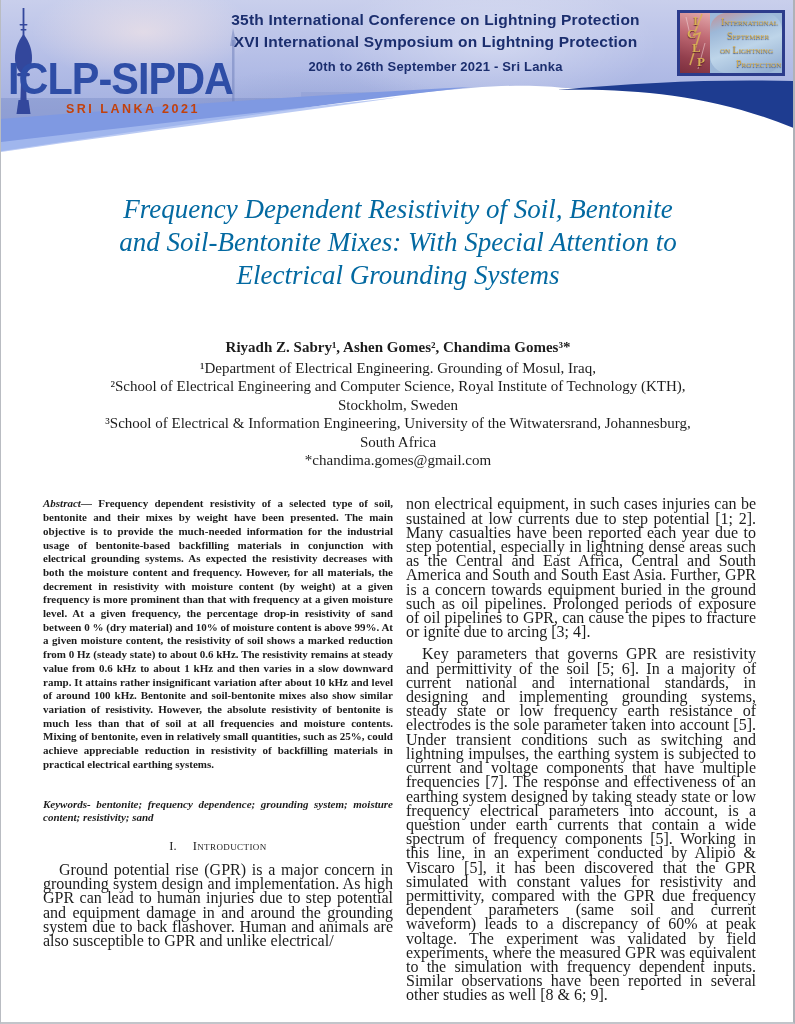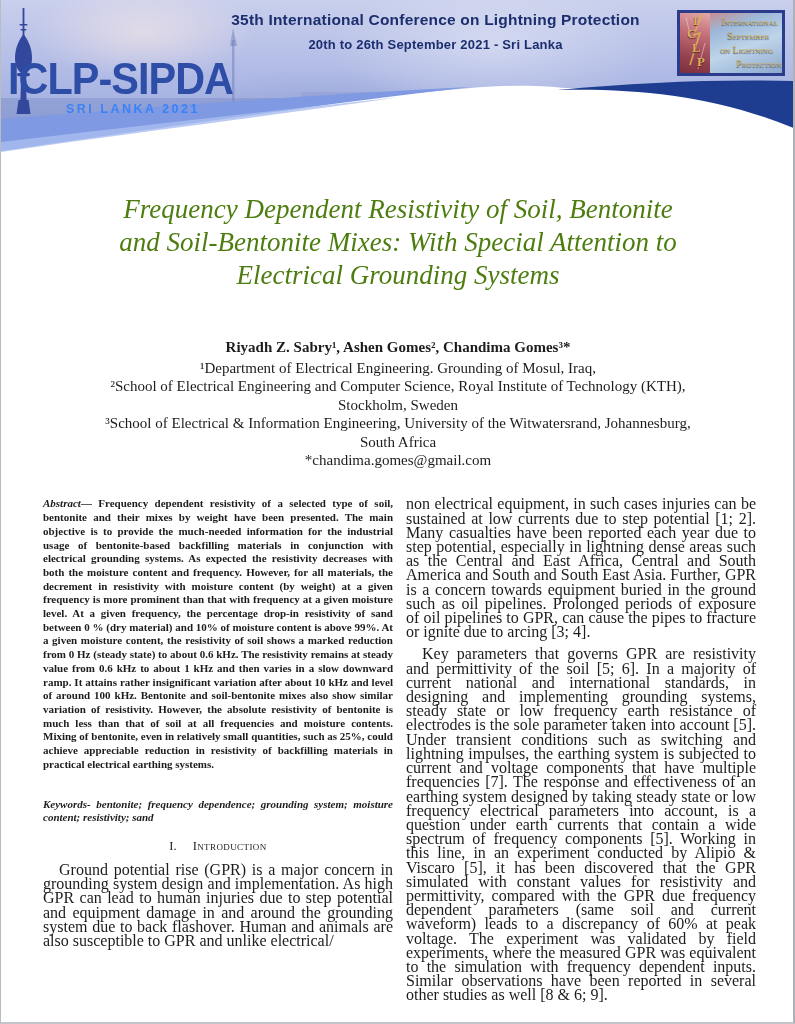--- a/index.html
+++ b/index.html
@@ -32,21 +32,21 @@
   .logo-left{position:absolute;left:0;top:0;width:300px;height:140px;z-index:3;}
   .tower{position:absolute;left:3px;top:8px;}
   .logo-left-title{
     position:absolute;left:7px;top:57px;
     font-family:"Liberation Sans", sans-serif;font-weight:bold;font-size:44px;line-height:44px;
     letter-spacing:-1px;color:#2e4da6;transform:scaleX(.94);transform-origin:left;
   }
   .logo-left-sub{
     position:absolute;left:65px;top:102px;
     font-family:"Liberation Sans", sans-serif;font-weight:bold;font-size:12.5px;
-    letter-spacing:2.5px;color:#3b82f6;
+    letter-spacing:2.5px;color:#c2410c;
   }
 
   
   .logo-right{
     position:absolute;right:8px;top:10px;width:108px;height:66px;z-index:3;
     border:3px solid #2c3c8c;box-sizing:border-box;display:flex;background:#9db8d8;
   }
   .emblem-left{
     position:relative;width:30px;flex:none;
     background:linear-gradient(195deg,#e2a8ab 0%,#c06a74 38%,#93404e 75%,#7c2f3e 100%);
@@ -56,34 +56,35 @@
     color:#d9b055;text-shadow:0 1px 1px #5a1f2a;line-height:13px;
   }
   .emblem-letter.l0{left:13px;top:1px;}
   .emblem-letter.l1{left:7px;top:14px;}
   .emblem-letter.l2{left:12px;top:28px;}
   .emblem-letter.l3{left:17px;top:42px;}
   .emblem-bolt{position:absolute;left:0;top:0;}
   .emblem-right{
     position:relative;flex:1;
     background:linear-gradient(160deg,#c78f92 0%,#9db8d8 24%,#bed5e9 55%,#8ca8ce 100%);
+    border-radius:17px;
   }
   .emblem-line{
     position:absolute;font-variant:small-caps;font-family:"Liberation Serif", serif;
     font-size:10px;line-height:10px;color:#d8b050;text-shadow:0 1px 1px #36486e;white-space:nowrap;
   }
   .emblem-line.e0{left:11px;top:4px;}
   .emblem-line.e1{left:17px;top:18px;}
   .emblem-line.e2{left:10px;top:32px;}
   .emblem-line.e3{left:26px;top:46px;}
 
   
   .paper-main{padding:15px 40px 0 42px;}
   .paper-title{margin:0;text-align:center;font-style:italic;font-weight:normal;
-    font-size:27px;line-height:33px;color:#4d7c0f;}
+    font-size:27px;line-height:33px;color:#0369a1;}
   .authors{margin:46px 0 0;text-align:center;font-weight:bold;font-size:15px;line-height:18px;}
   .affiliations{margin-top:3px;text-align:center;font-size:15px;line-height:18.4px;}
   .columns{display:flex;gap:13px;margin-top:28px;}
   .col{width:350px;flex:none;text-align:justify;}
   .abstract-par{margin:0 0 26px;font-size:11px;line-height:13.7px;font-weight:bold;}
   .abstract-lead{font-style:italic;}
   .keywords-par{margin:0 0 14px;font-size:11px;line-height:13.7px;font-weight:bold;font-style:italic;}
   .section-heading{margin:0 0 9px;text-align:center;font-weight:normal;font-size:12.5px;}
   .section-number{margin-right:16px;}
   .section-title{font-variant:small-caps;letter-spacing:.4px;}
@@ -124,20 +125,21 @@
           <path d="M17.2,68 L21.8,68 L22.8,98 L16.2,98 Z"></path>
           <path d="M14.5,92 L24.5,92 L26.5,106 L12.5,106 Z"></path>
         </g>
       </svg>
       <div class="logo-left-title">ICLP-SIPDA</div>
       <div class="logo-left-sub">SRI LANKA  2021</div>
     </div>
 
     <div class="banner-center">
       <div class="banner-line">35th International Conference on Lightning Protection</div>
+      <div class="banner-line">XVI International Symposium on Lightning Protection</div>
       <div class="banner-date">20th to 26th September 2021 - Sri Lanka</div>
     </div>
 
     <div class="logo-right">
       <div class="emblem-left">
         <svg class="emblem-bolt" width="30" height="60" viewBox="0 0 30 60">
           <path d="M22,1 L14,22 L20,20 L10,52" stroke="#d9b055" stroke-width="1.6" fill="none" opacity="0.9"></path>
           <path d="M6,4 L11,26 M25,30 L18,56" stroke="#f2d7d8" stroke-width="1" fill="none" opacity="0.55"></path>
         </svg>
         <span class="emblem-letter l0">I</span>

